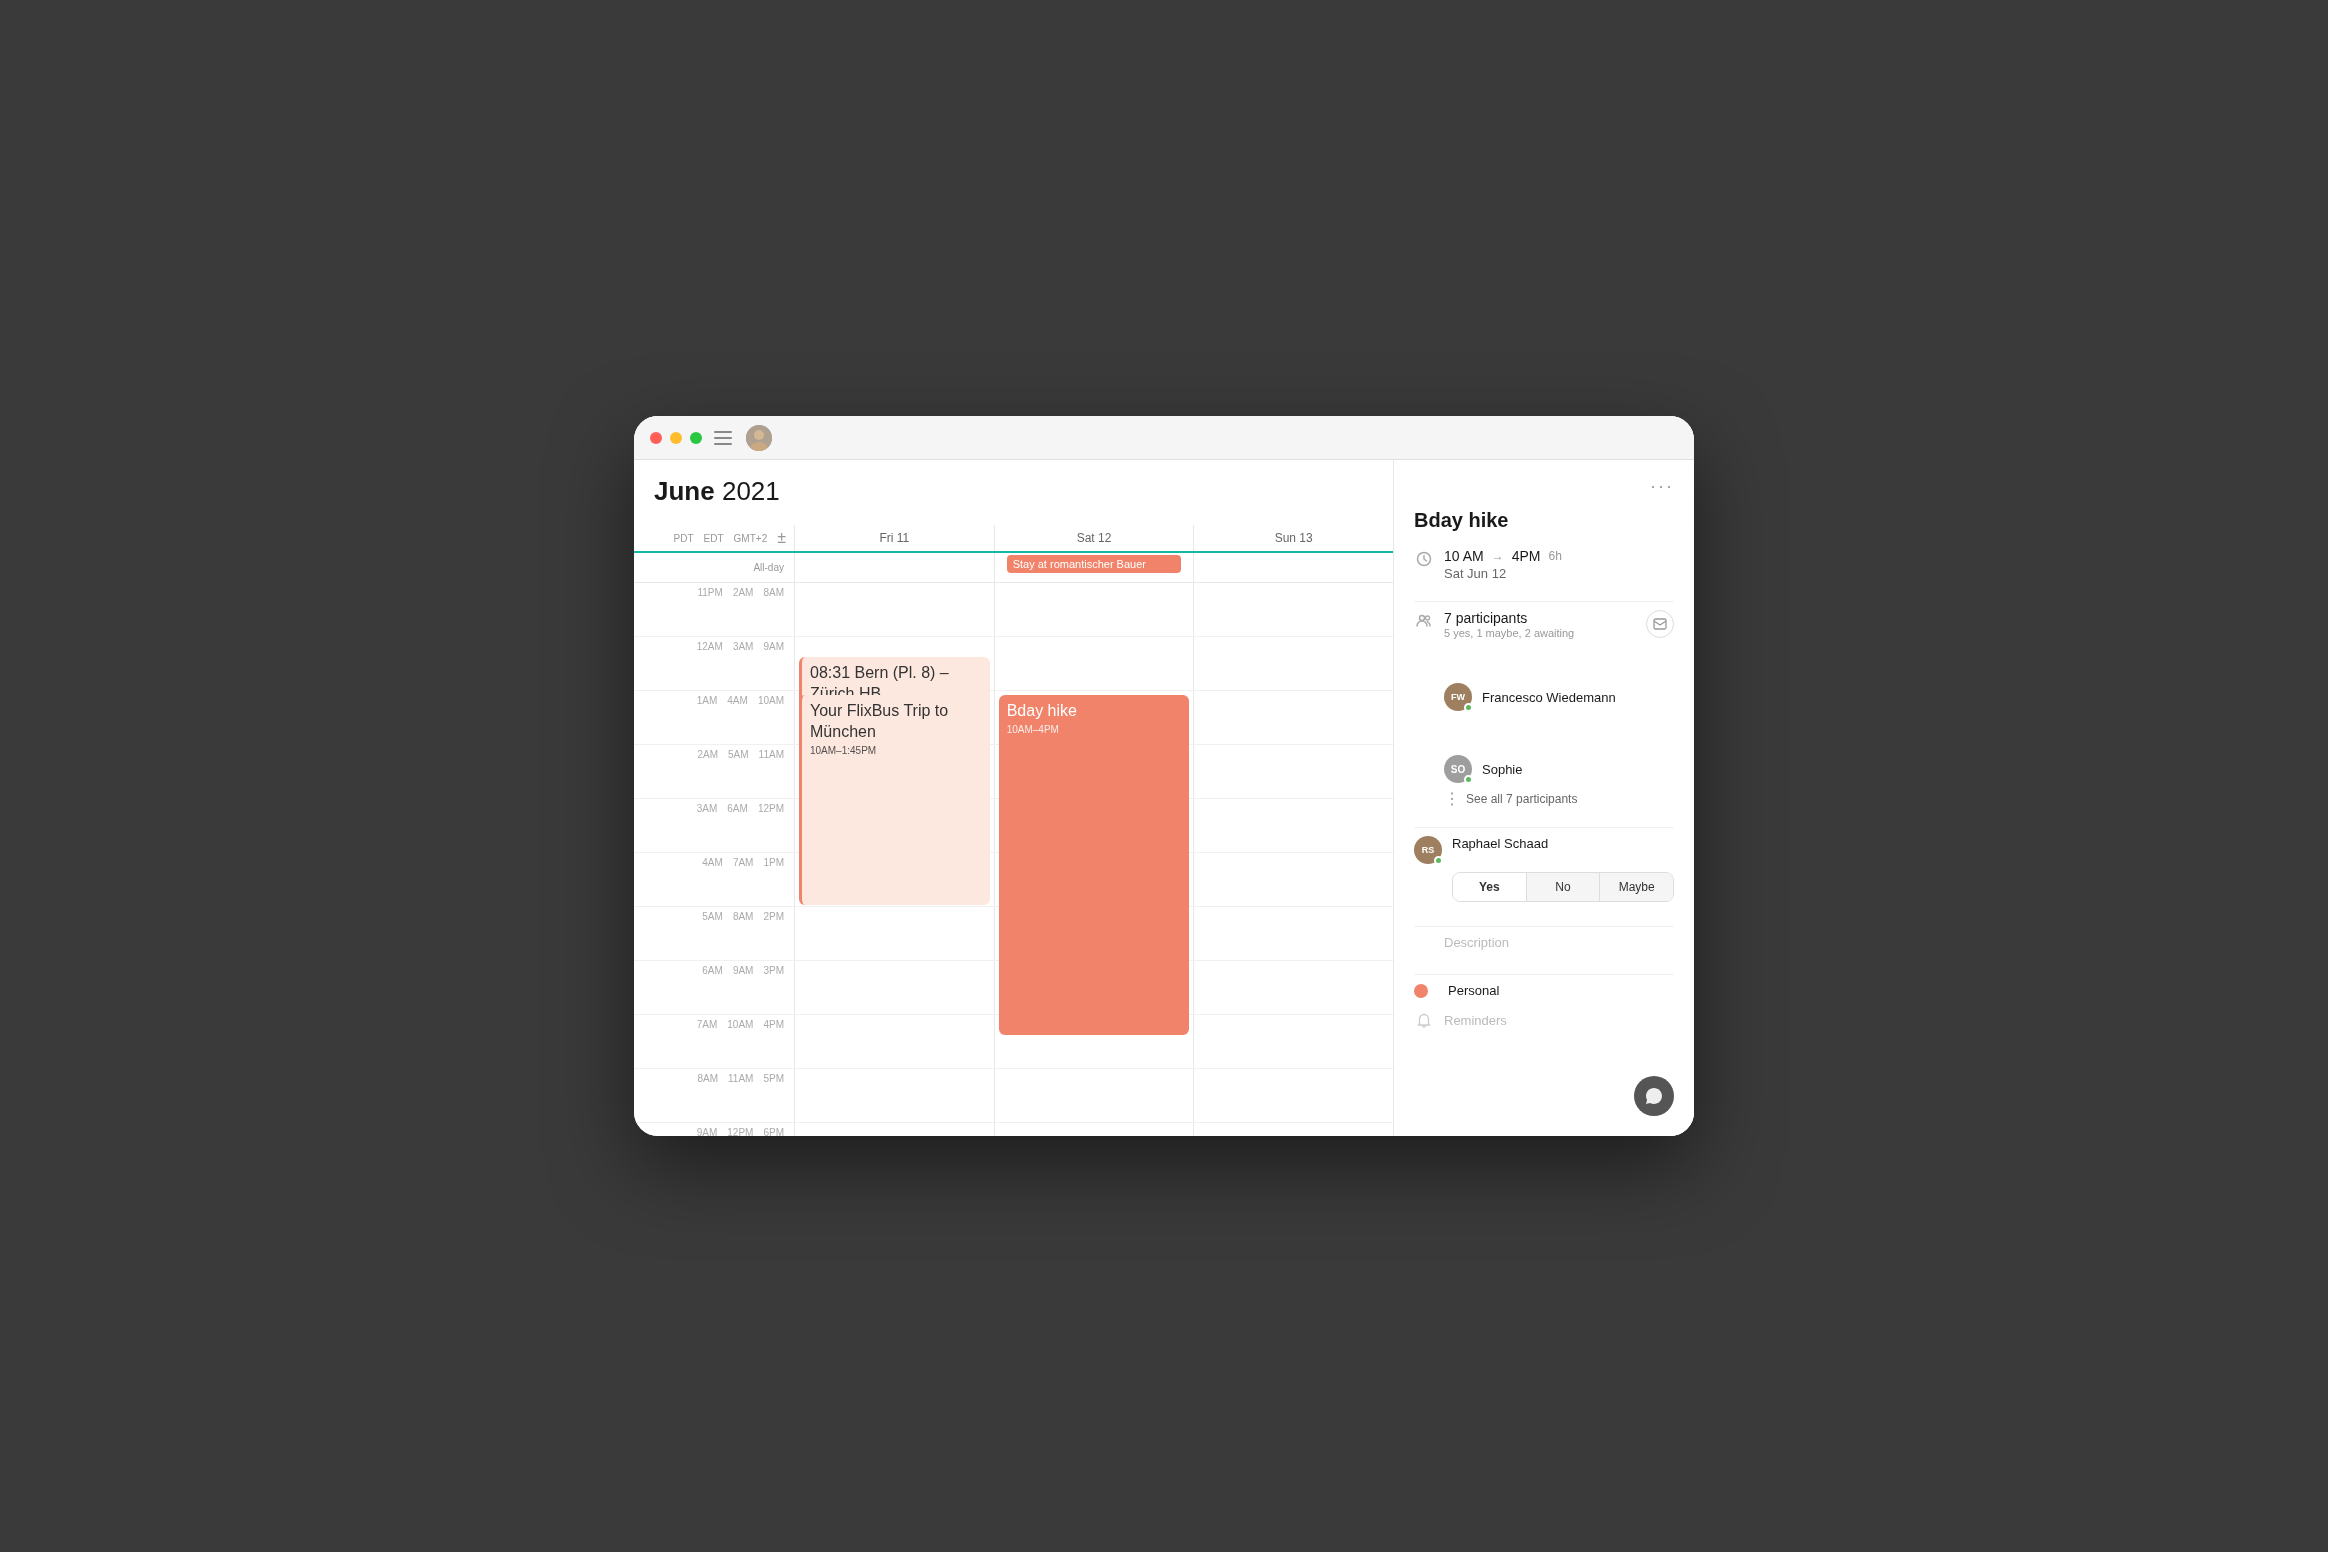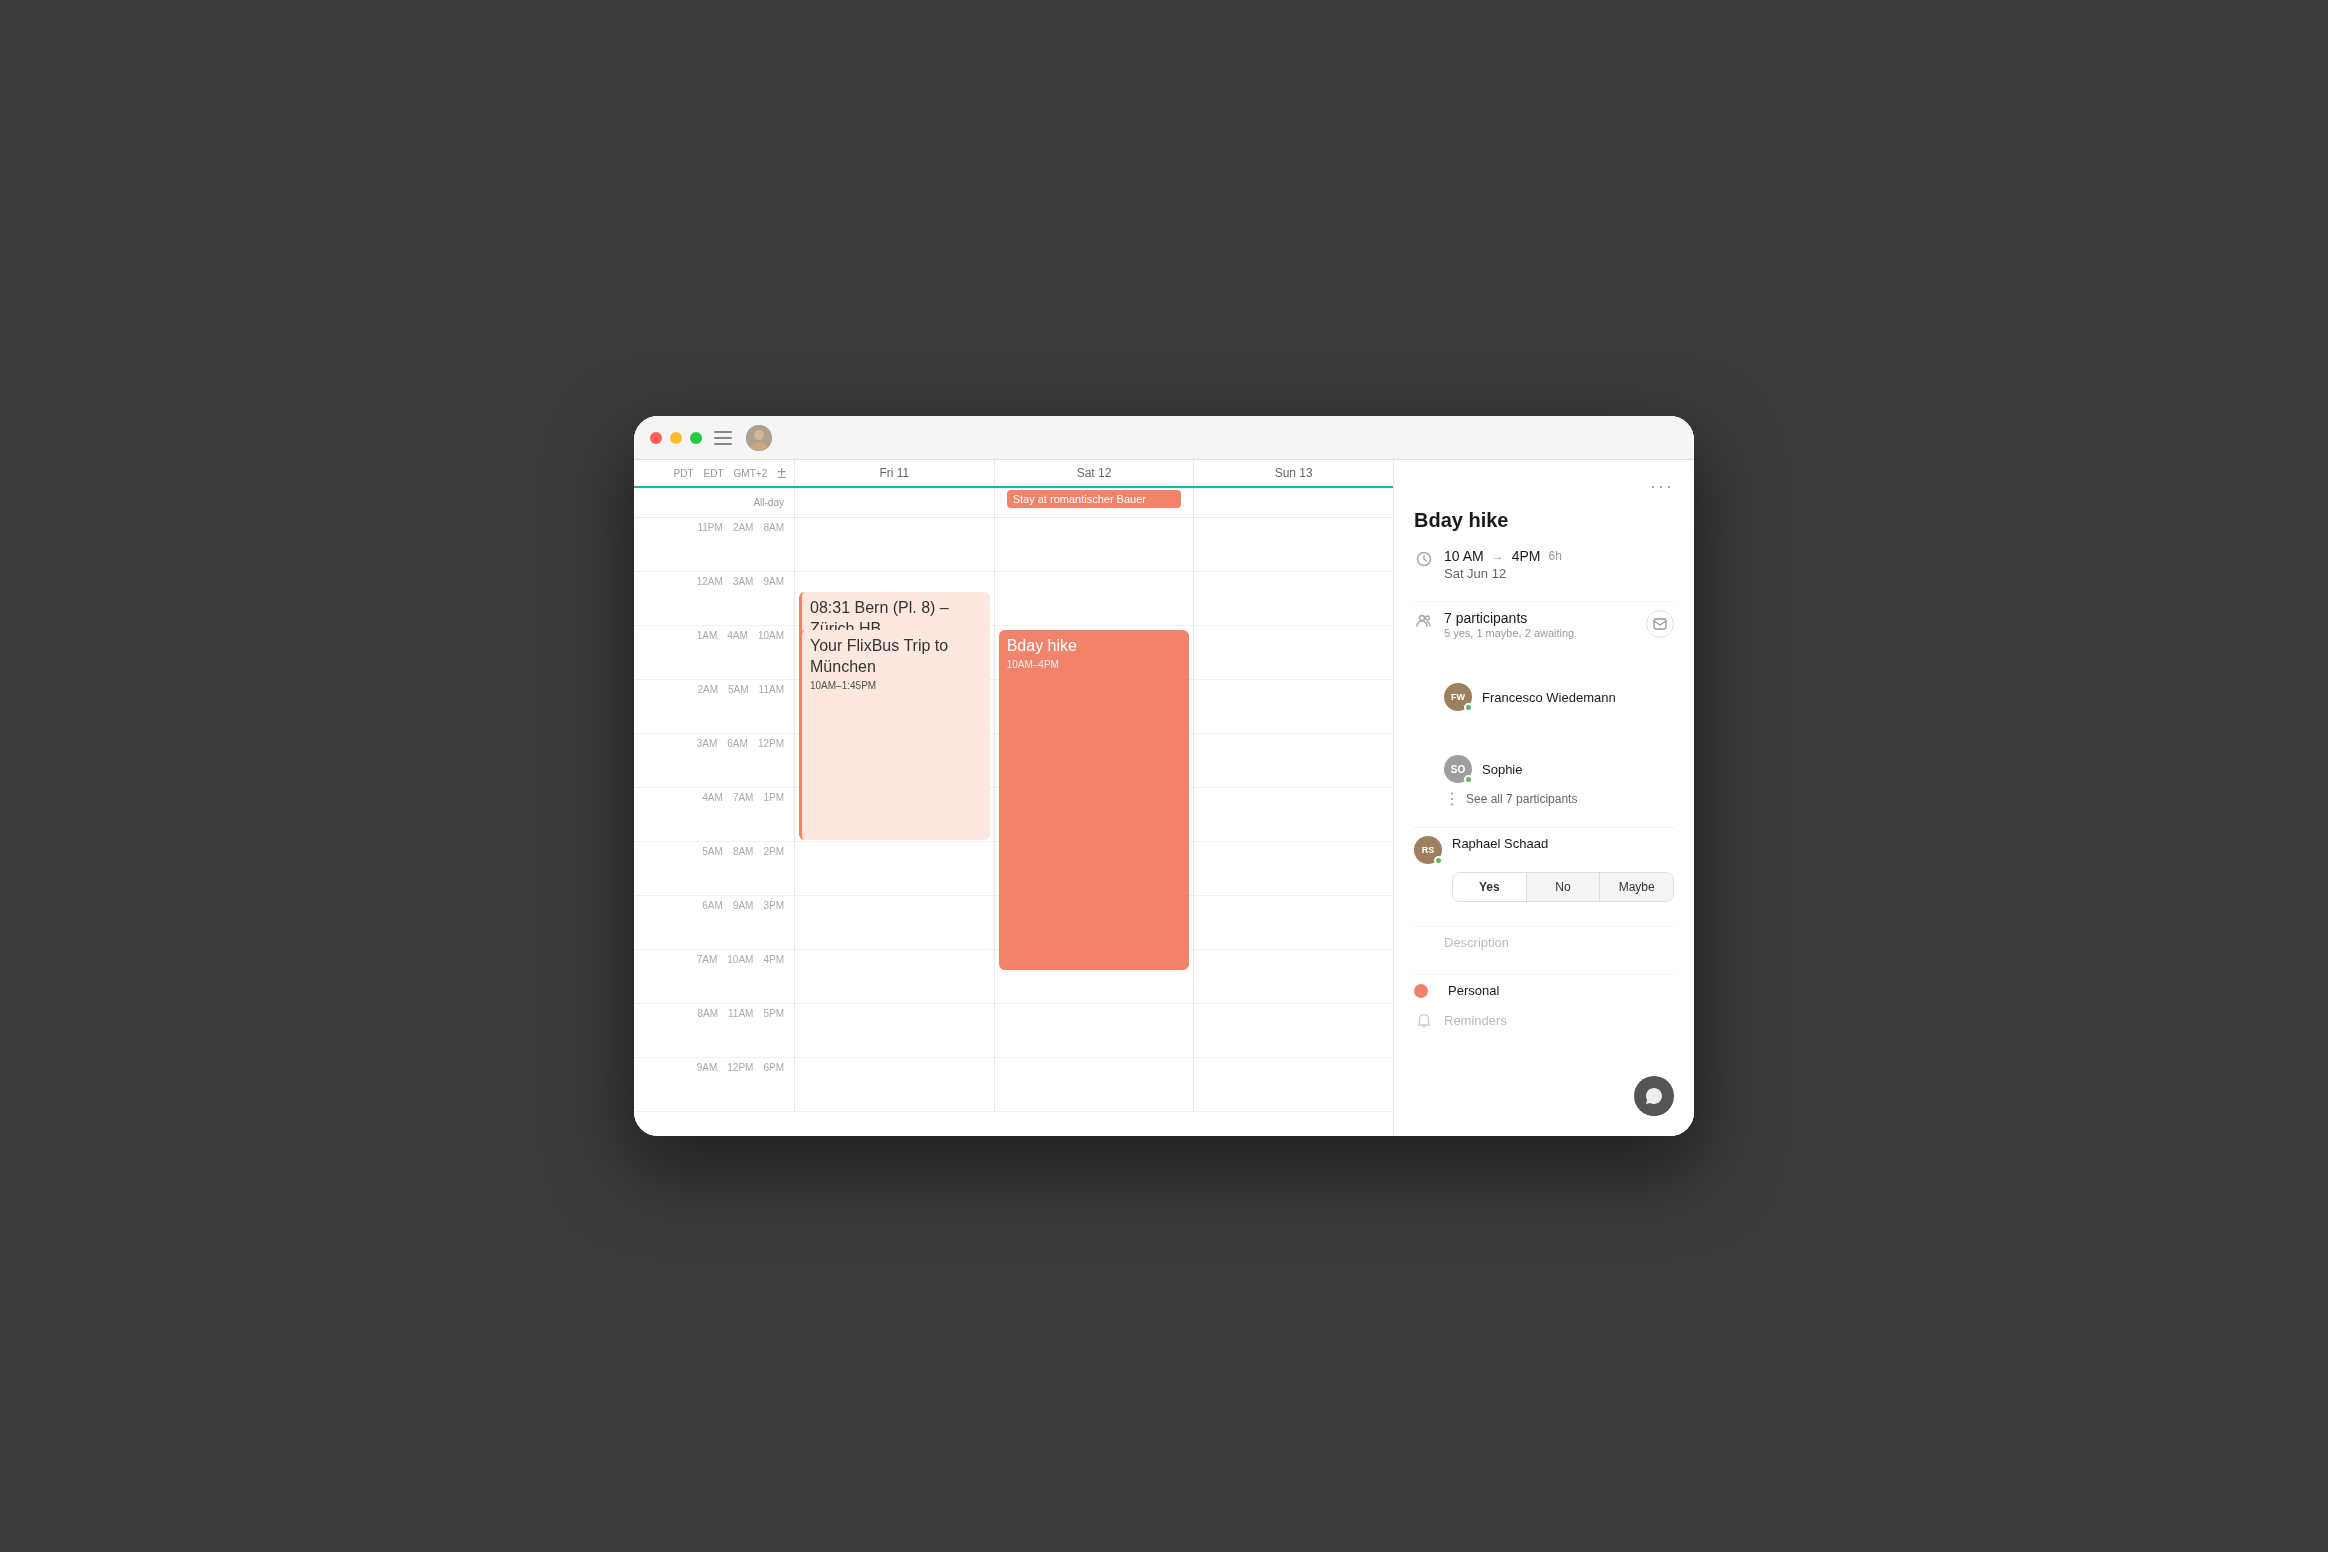--- a/index.html
+++ b/index.html
@@ -538,20 +538,25 @@
           <circle cx="13" cy="10" r="5" fill="#d4b896"></circle>
           <ellipse cx="13" cy="24" rx="9" ry="7" fill="#c9a882"></ellipse>
         </svg>
       </div>
     </div>
 
     <div class="main-content">
 
       <div class="calendar-section">
 
+        <div class="calendar-header">
+          <div class="month-title">
+            <strong>June</strong>&nbsp;<span>2021</span>
+          </div>
+        </div>
 
         <div class="col-headers">
           <div class="time-gutter">
             <span class="tz-label">PDT</span>
             <span class="tz-label">EDT</span>
             <span class="tz-label">GMT+2</span>
             <span class="add-col-btn">±</span>
           </div>
           <div class="day-col-header">Fri 11</div>
           <div class="day-col-header">Sat 12</div>

